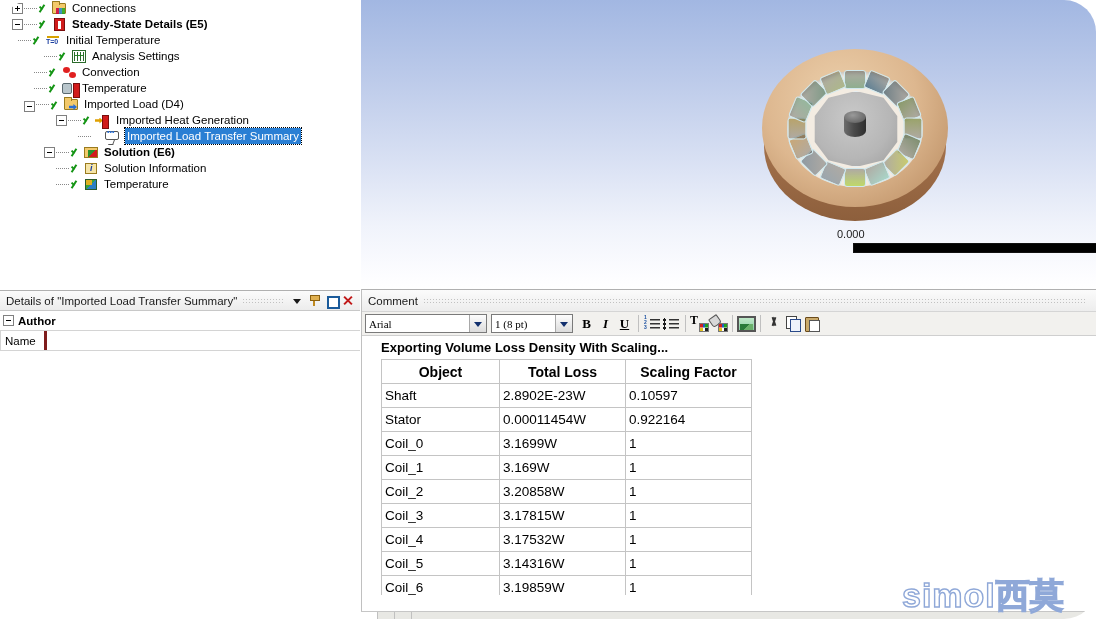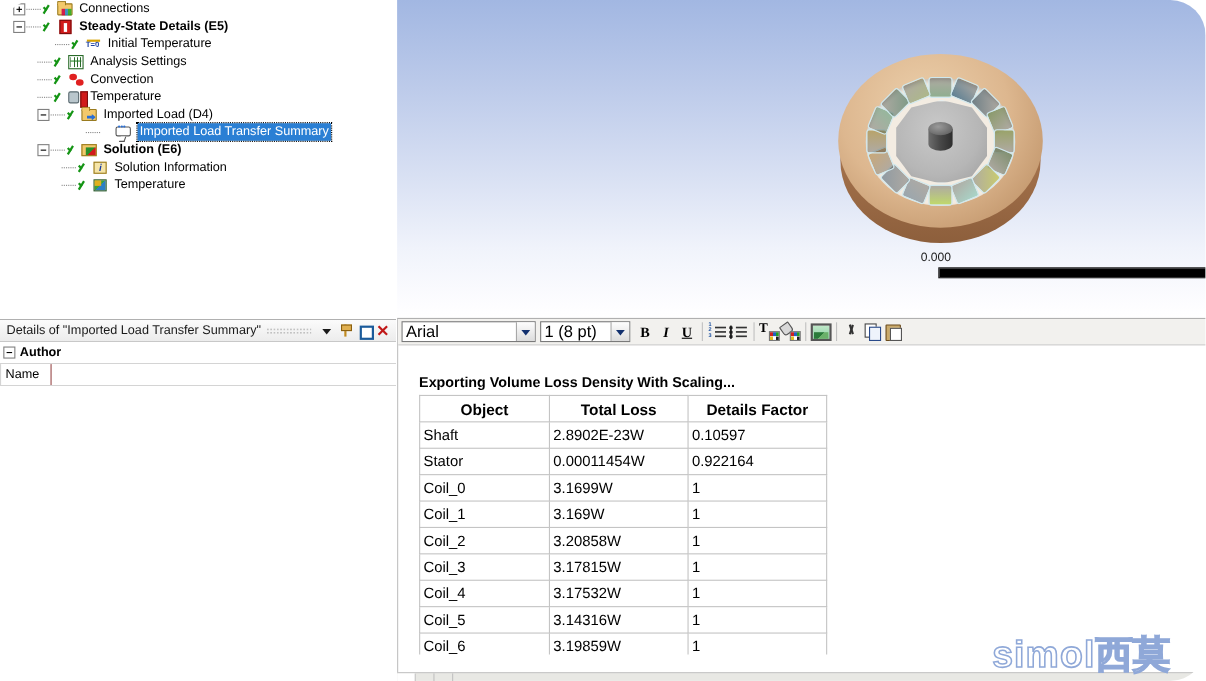--- a/index.html
+++ b/index.html
@@ -383,21 +383,21 @@
     font-size: 11.5px; font-weight: bold; color: #000;
   }
   .det-row {
     height: 20px;
     display: flex;
     border-bottom: 1px solid #d4d4d4;
   }
   .det-cell-label {
     width: 47px;
     flex: 0 0 auto;
-    border-right: 1px solid #7f1d1d;
+    border-right: 3px solid #7f1d1d;
     border-left: 1px solid #d4d4d4;
     font-size: 11.5px;
     color: #000;
     display: flex; align-items: center;
     padding-left: 4px;
     background: #ffffff;
   }
   .det-cell-value {
     flex: 1 1 auto;
     font-size: 11.5px;
@@ -535,22 +535,22 @@
   }
   .combo {
     display: flex;
     align-items: stretch;
     height: 19px;
     border: 1px solid #7a7a7a;
     background: #ffffff;
     margin-right: 4px;
   }
   .combo-text {
-    font-family: Liberation Sans, sans-serif;
-    font-size: 15px;
+    font-family: Liberation Serif, serif;
+    font-size: 11px;
     color: #000;
     display: flex; align-items: center;
     padding: 0 3px;
     flex: 1 1 auto;
     white-space: nowrap;
   }
   .combo-arrow {
     width: 17px;
     border-left: 1px solid #a8a8a8;
     background: linear-gradient(#fdfdfd,#dcdcdc);
@@ -781,70 +781,79 @@
         </div>
         <div class="tree-row" style="padding-left: 12px;">
           <span class="expander"></span>
           <span class="dotline"></span>
           <span class="check"></span>
           <span class="ticon">
             <span class="ic-thermo"></span>
           </span>
           <span class="tlabel bold">Steady-State Details (E5)</span>
         </div>
-        <div class="tree-row" style="padding-left: 50px;">
+        <div class="tree-row" style="padding-left: 18px;">
           <span class="dotline"></span>
           <span class="check"></span>
           <span class="ticon">
             <span class="ic-init"></span>
           </span>
           <span class="tlabel">Initial Temperature</span>
         </div>
+        <div class="tree-row" style="padding-left: 44px;">
+          <span class="dotline"></span>
+          <span class="check"></span>
+          <span class="ticon">
+            <span class="ic-analysis"></span>
+          </span>
+          <span class="tlabel">Analysis Settings</span>
+        </div>
         <div class="tree-row" style="padding-left: 34px;">
           <span class="dotline"></span>
           <span class="check"></span>
           <span class="ticon">
-            <span class="ic-analysis"></span>
-          </span>
-          <span class="tlabel">Analysis Settings</span>
+            <span class="ic-conv"></span>
+          </span>
+          <span class="tlabel">Convection</span>
         </div>
         <div class="tree-row" style="padding-left: 34px;">
           <span class="dotline"></span>
           <span class="check"></span>
           <span class="ticon">
-            <span class="ic-conv"></span>
-          </span>
-          <span class="tlabel">Convection</span>
-        </div>
-        <div class="tree-row" style="padding-left: 34px;">
+            <span class="ic-temp"></span>
+          </span>
+          <span class="tlabel">Temperature</span>
+        </div>
+        <div class="tree-row" style="padding-left: 24px; align-items: flex-end;">
+          <span class="expander"></span>
           <span class="dotline"></span>
           <span class="check"></span>
           <span class="ticon">
-            <span class="ic-temp"></span>
-          </span>
-          <span class="tlabel">Temperature</span>
-        </div>
-        <div class="tree-row" style="padding-left: 34px;">
+            <span class="ic-folder ic-impload"></span>
+          </span>
+          <span class="tlabel">Imported Load (D4)</span>
+        </div>
+        <div class="tree-row" style="padding-left: 56px;">
           <span class="expander"></span>
           <span class="dotline"></span>
           <span class="check"></span>
           <span class="ticon">
-            <span class="ic-folder ic-impload"></span>
-          </span>
-          <span class="tlabel">Imported Load (D4)</span>
+            <span class="ic-impheat"></span>
+          </span>
+          <span class="tlabel">Imported Heat Generation</span>
         </div>
         <div class="tree-row" style="padding-left: 78px;">
           <span class="dotline"></span>
           <span style="width: 12px; flex: 0 0 auto;"></span>
           <span class="ticon">
             <span class="ic-comment"></span>
           </span>
           <span class="tlabel sel">Imported Load Transfer Summary</span>
         </div>
-        <div class="tree-row" style="padding-left: 34px;">
+        <div class="tree-row" style="padding-left: 44px;">
           <span class="expander"></span>
           <span class="dotline"></span>
           <span class="check"></span>
           <span class="ticon">
             <span class="ic-solution"></span>
           </span>
           <span class="tlabel bold">Solution (E6)</span>
         </div>
         <div class="tree-row" style="padding-left: 56px;">
           <span class="dotline"></span>
@@ -924,20 +933,24 @@
         <span class="sb-seg sb-black" style="flex:0 0 250px;"></span>
 
       </div>
       <div id="scale-mid">
         
       </div>
     </div>
   </div>
 
   <div id="comment-panel">
+    <div id="comment-header">
+      <span>Comment</span>
+      <span class="hdr-dots"></span>
+    </div>
 
     <div id="comment-toolbar">
       <div class="combo" id="combo-font">
         <span class="combo-text">Arial</span>
         <span class="combo-arrow"></span>
       </div>
       <div class="combo" id="combo-size">
         <span class="combo-text">1 (8 pt)</span>
         <span class="combo-arrow"></span>
       </div>
@@ -983,21 +996,21 @@
       <table id="summary-table">
         <colgroup>
           <col class="col-obj">
             <col class="col-loss">
             <col class="col-scale">
         </colgroup>
         <thead>
           <tr id="summary-head">
               <th>Object</th>
               <th>Total Loss</th>
-              <th>Details Factor</th>
+              <th>Scaling Factor</th>
             </tr>
         </thead>
         <tbody id="summary-body">
             <tr>
               <td>Shaft</td>
               <td>2.8902E-23W</td>
               <td>0.10597</td>
             </tr>
             <tr>
               <td>Stator</td>

